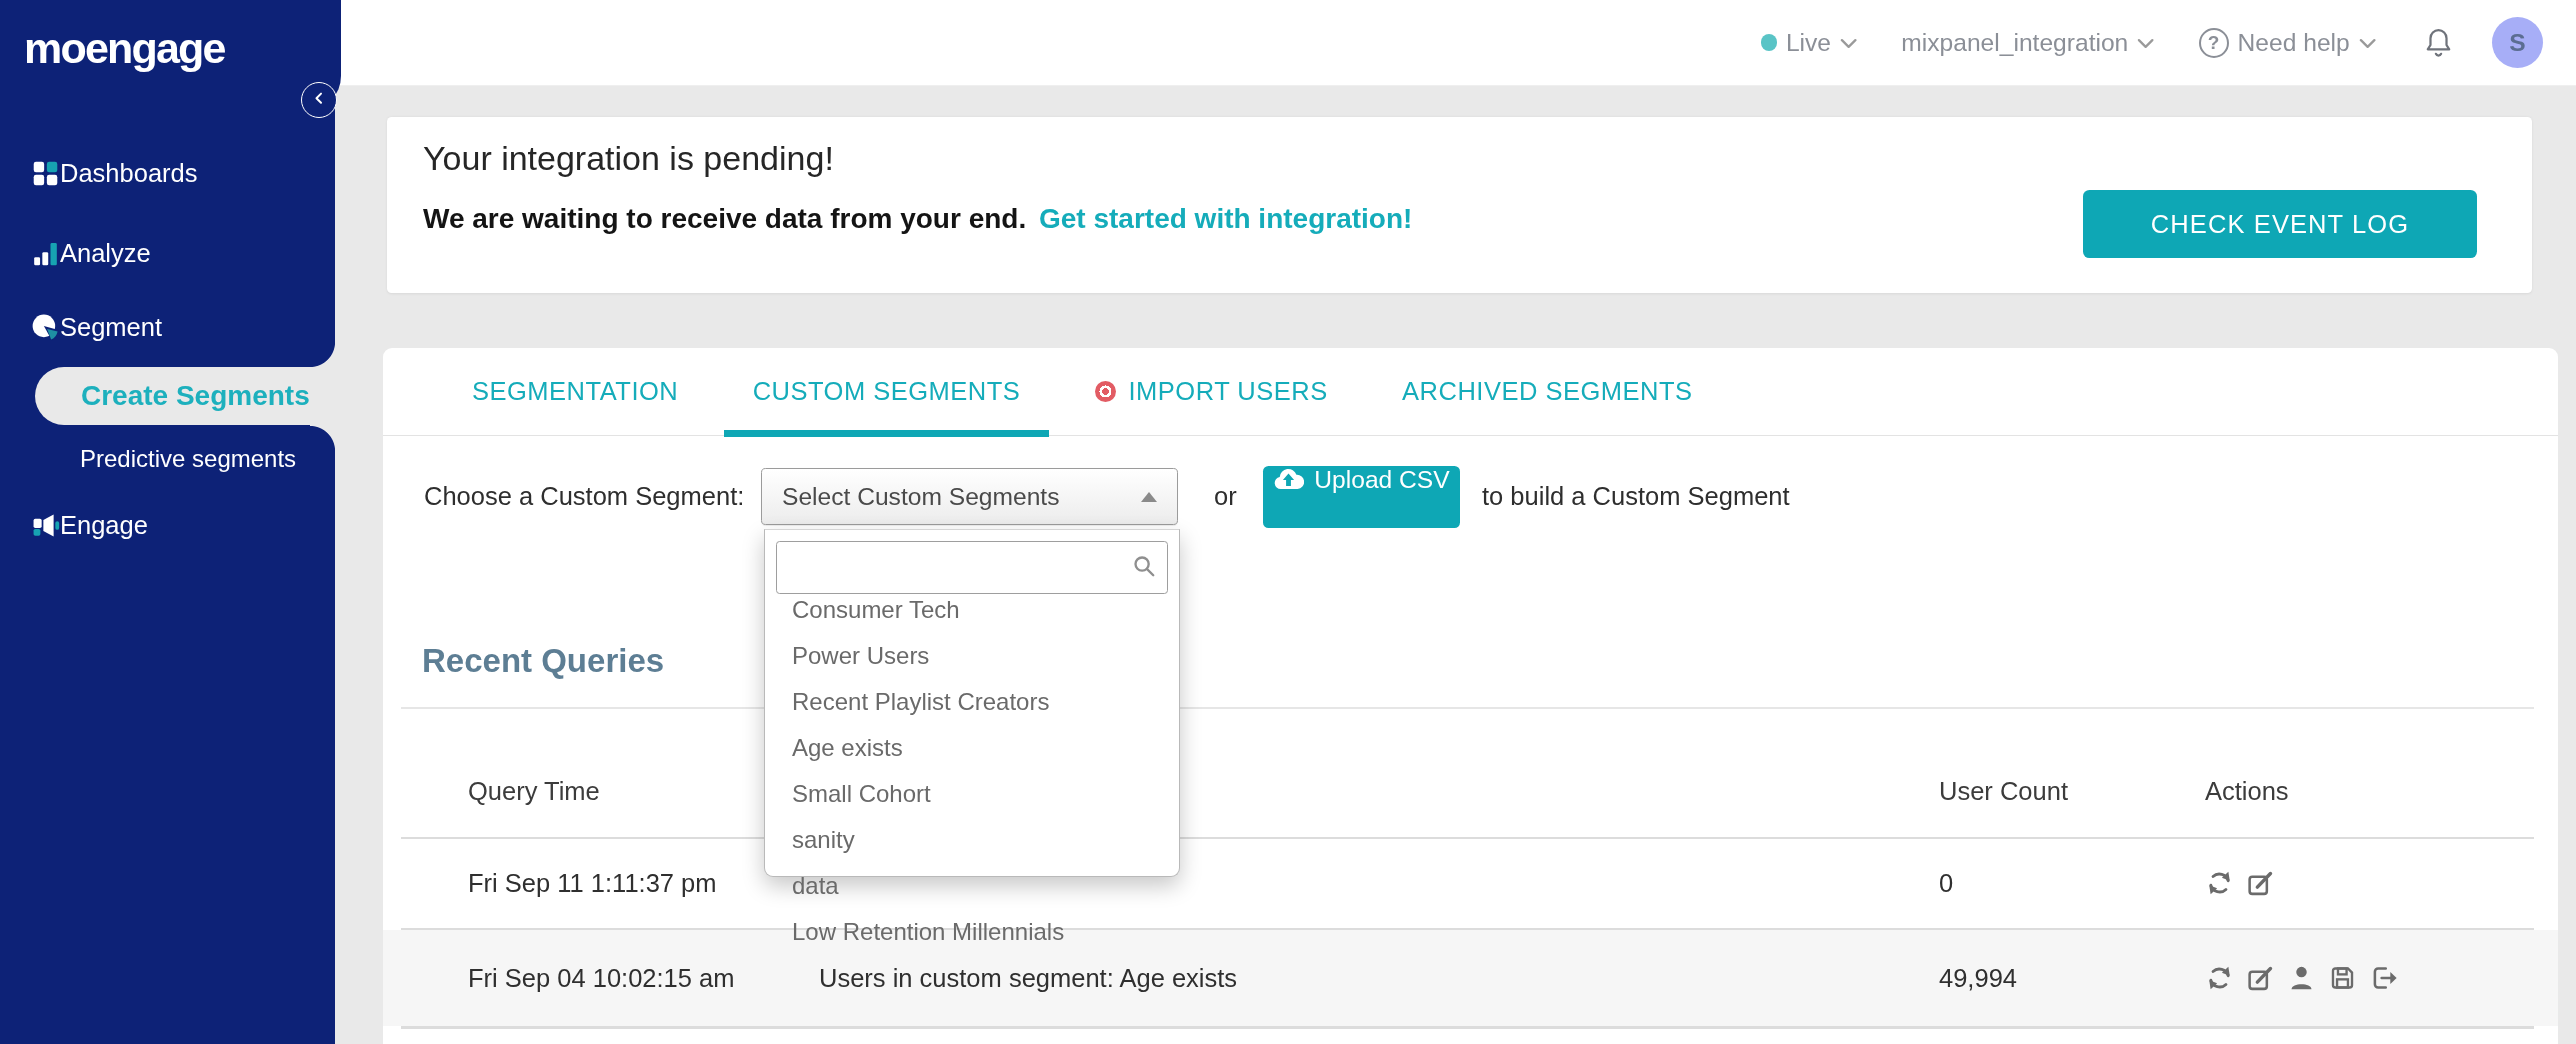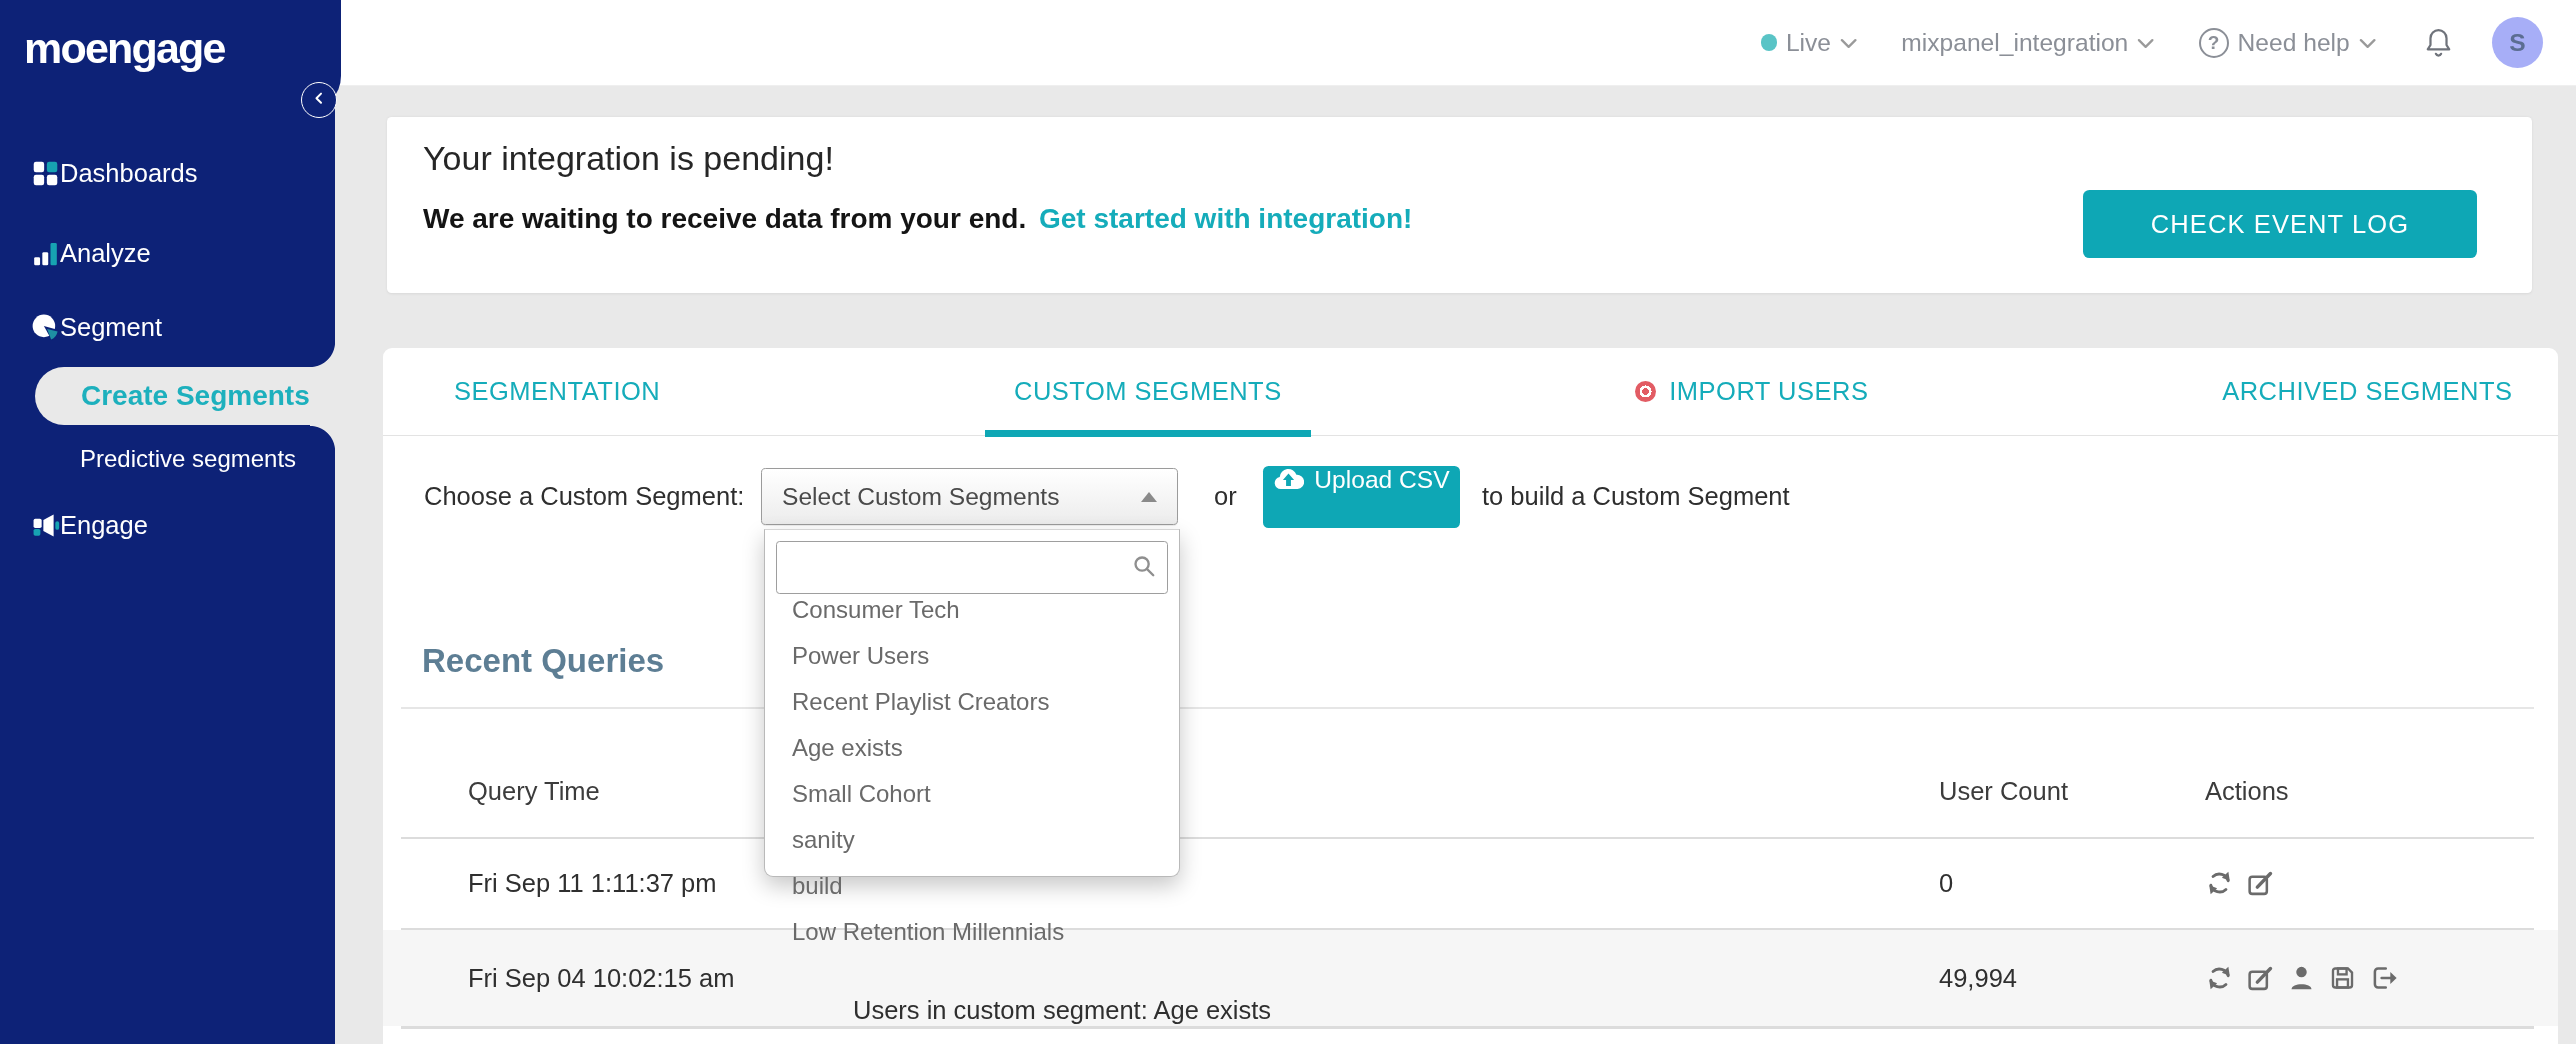--- a/index.html
+++ b/index.html
@@ -60,21 +60,21 @@
   .banner-title{position:absolute;left:36px;top:22px;font-size:34px;color:#262626;}
   .banner-msg{position:absolute;left:36px;top:86px;font-size:28px;font-weight:700;color:#141414;display:flex;gap:12.8px;white-space:nowrap;}
   .banner-link{color:var(--teal-text);cursor:pointer;}
   .banner-btn{position:absolute;right:55px;top:73px;width:394px;height:68px;background:var(--teal);
     border:none;border-radius:6.4px;color:#fff;font-size:25.5px;letter-spacing:1.1px;cursor:pointer;
     display:flex;align-items:center;justify-content:center;font-family:inherit;}
 
   
   .card{position:absolute;left:383px;top:348px;width:2175px;bottom:0;background:#fff;border-radius:9px 9px 0 0;}
   .tabs{position:absolute;top:0;left:0;right:0;height:88px;border-bottom:1.8px solid #e3e3e3;
-    display:flex;align-items:stretch;padding-left:42px;justify-content:space-between;}
+    display:flex;align-items:stretch;padding-left:60px;}
   .tab{position:relative;display:flex;align-items:center;gap:12.8px;padding:0 29px;margin-right:16.4px;
     color:var(--teal-text);font-size:25.5px;letter-spacing:0.5px;cursor:pointer;white-space:nowrap;}
   .tab.active::after{content:"";position:absolute;left:0;right:0;bottom:-1.8px;height:7.3px;background:var(--teal);}
   .red-dot{width:21px;height:21px;border-radius:50%;display:inline-block;
     background:radial-gradient(circle, #e25c64 0 3.2px, #fff 3.2px 6px, #e25c64 6px 10.5px);}
 
   .chooser-label{position:absolute;left:41px;top:120px;height:57px;display:flex;align-items:center;
     font-size:25.5px;color:var(--ink);}
   .select-trigger{position:absolute;left:378px;top:120px;width:417px;height:57px;
     background:linear-gradient(#ffffff,#ececec);border:0.9px solid #9b9b9b;border-radius:4.6px;
@@ -87,21 +87,21 @@
   .upload-btn{position:absolute;left:880px;top:118px;width:197px;height:62px;background:var(--teal);
     border:none;border-radius:5.5px;color:#fff;font-size:24.6px;display:flex;
     justify-content:center;gap:10px;cursor:pointer;font-family:inherit;}
   .suffix-text{position:absolute;left:1099px;top:120px;height:57px;display:flex;align-items:center;
     font-size:25.5px;color:var(--ink);}
 
   .recent-title{position:absolute;left:39px;top:294px;font-size:33px;font-weight:700;color:var(--slate);}
   .hr1{position:absolute;left:18px;right:24px;top:359px;height:1.8px;background:var(--divider);}
   .thead{position:absolute;left:0;right:0;top:403px;height:86px;font-size:25.5px;color:#3c3c3c;}
   .col-time{position:absolute;left:85px;}
-  .col-query{position:absolute;left:470px;margin-top:32px;}
+  .col-query{position:absolute;left:436px;}
   .col-count{position:absolute;left:1556px;}
   .col-actions{position:absolute;left:1822px;}
   .thead .col-time,.thead .col-count,.thead .col-actions{top:25.5px;}
   .hr2{position:absolute;left:18px;right:24px;top:489px;height:2.7px;background:var(--divider-strong);}
   .trow{position:absolute;left:0;right:0;font-size:25.5px;color:#2f2f2f;}
   .trow .cell{position:absolute;top:50%;transform:translateY(-50%);white-space:nowrap;}
   .row-1{top:491px;height:88px;background:#fff;}
   .hr3{position:absolute;left:18px;right:24px;top:580px;height:2.7px;background:var(--divider-strong);}
   .row-2{top:582px;height:96px;background:var(--stripe);}
   .hr4{position:absolute;left:18px;right:24px;top:678px;height:2.7px;background:var(--divider-strong);}
@@ -359,19 +359,19 @@
         </svg>
       </span>
     </div>
     <div class="dd-options">
       <div class="dd-option">Consumer Tech</div>
       <div class="dd-option">Power Users</div>
       <div class="dd-option">Recent Playlist Creators</div>
       <div class="dd-option">Age exists</div>
       <div class="dd-option">Small Cohort</div>
       <div class="dd-option">sanity</div>
-      <div class="dd-option">build</div>
+      <div class="dd-option">data</div>
       <div class="dd-option">Low Retention Millennials</div>
     </div>
   </div>
 
 </div>
 
 
 </body></html>

